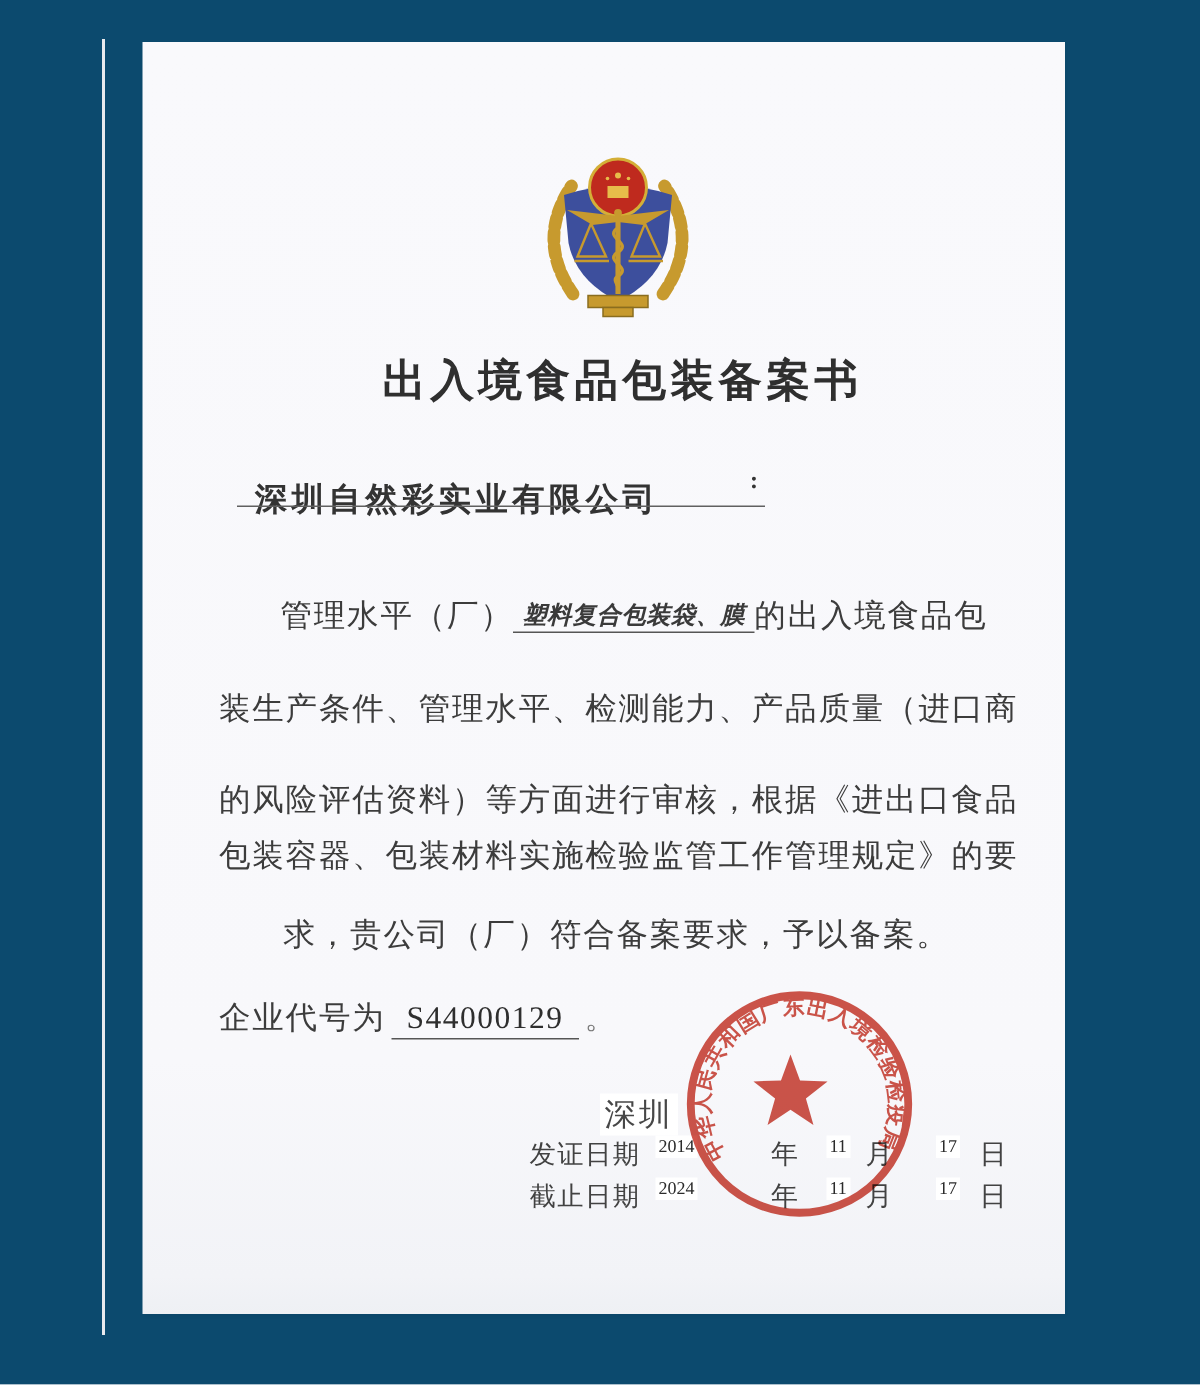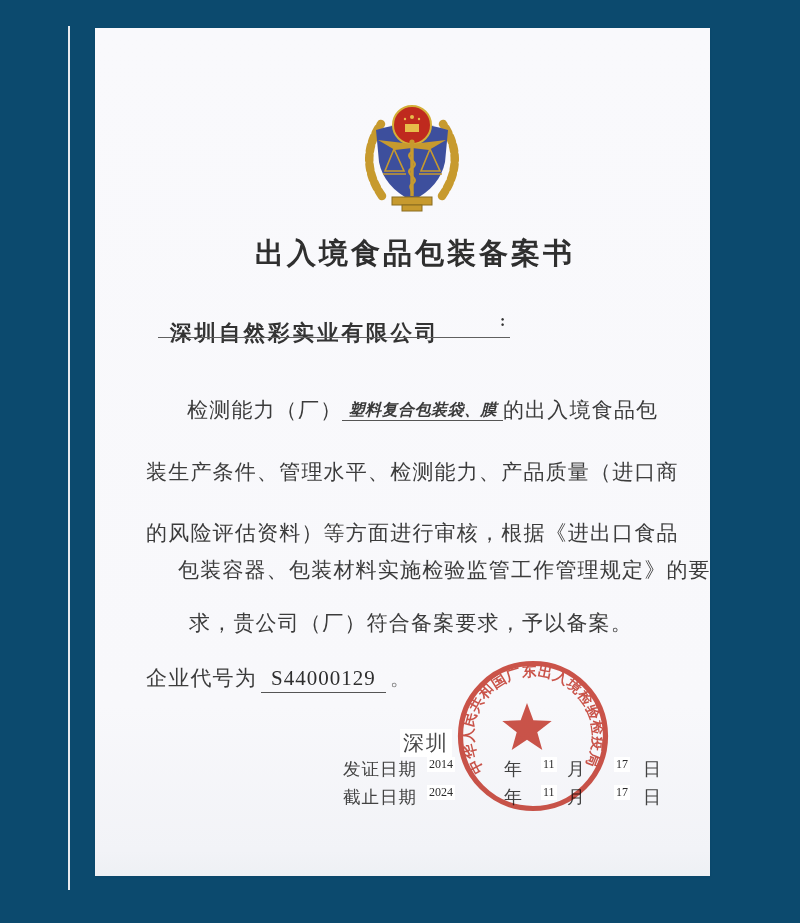--- a/index.html
+++ b/index.html
@@ -16,34 +16,34 @@
          font-size:29px;letter-spacing:3px;color:#2f2f2f;}
   .company-name{left:75px;top:278px;font-family:"Liberation Sans",sans-serif;font-weight:bold;
          font-size:21.5px;letter-spacing:3px;color:#333;margin-top:12px;}
   .company-colon{left:405px;top:284px;font-weight:bold;font-size:16px;color:#333;}
   .u-company{left:63px;top:309px;width:352px;height:0;border-top:1.6px solid #606060;}
 
   .bl{font-size:21px;letter-spacing:1.2px;color:#3c3c3c;}
   .bl1{left:92px;top:368px;}
   .bl2{left:51px;top:430px;}
   .bl3{left:51px;top:475px;margin-top:16px;}
-  .bl4{left:51px;top:528px;margin-left:32px;}
+  .bl4{left:51px;top:528px;}
   .bl5{left:51px;top:581px;margin-left:43px;}
   .bl6{left:51px;top:636px;}
   .fill-blank{font-family:"Liberation Sans",sans-serif;font-size:16px;font-weight:bold;
          letter-spacing:0.5px;color:#3a3a3a;border-bottom:1.6px solid #555;
          padding:0 6px 2px 6px;position:relative;top:-2px;font-style:italic;}
   .code-value{font-family:"Liberation Serif",serif;font-size:21px;letter-spacing:1px;
          color:#2e2e2e;border-bottom:1.6px solid #555;padding:0 10px 2px 10px;margin-left:4px;}
   .code-period{margin-left:4px;color:#777;}
 
   .city{left:305px;top:701px;font-size:21px;letter-spacing:2px;color:#474747;background:#fff;padding:0 3px;text-align:right;}
   .bname{left:357px;top:701px;font-size:21px;letter-spacing:5px;color:#4a4a4a;}
 
-  .dline span{position:absolute;}
+  .dline span{position:absolute;margin-left:10px;}
   .d-label{font-size:17.5px;letter-spacing:1px;color:#424242;}
   .d-num{font-family:"Liberation Serif",serif;font-size:12px;color:#2b2b2b;background:#fff;padding:0 2px;}
   .d-unit{font-size:18px;color:#424242;}
   .issue{left:0;top:729px;width:615px;height:26px;}
   .expiry{left:0;top:757px;width:615px;height:26px;}
   .p-label{left:248px;} .p-year{left:332px;} .p-yu{left:409px;}
   .p-month{left:446px;} .p-mu{left:472px;} .p-day{left:519px;} .p-du{left:548px;}
 
   .seal{left:353px;top:623px;opacity:0.86;mix-blend-mode:multiply;}
 </style>
@@ -77,21 +77,21 @@
       <path d="M 60 54 C 50 60 70 64 60 70 C 50 76 70 80 60 86 C 55 89 62 93 60 96" fill="none" stroke-width="2.2" stroke="#c79a2e"></path>
     </svg>
 
     <div class="abs title">出入境食品包装备案书</div>
 
     <div class="abs company-name">深圳自然彩实业有限公司</div>
     <div class="abs company-colon">:</div>
     <div class="abs u-company"></div>
 
     <div class="abs bl bl1">
-      <span>检测能力（厂）</span><span class="fill-blank">塑料复合包装袋、膜</span><span>的出入境食品包</span>
+      <span>管理水平（厂）</span><span class="fill-blank">塑料复合包装袋、膜</span><span>的出入境食品包</span>
     </div>
     <div class="abs bl bl2">装生产条件、管理水平、检测能力、产品质量（进口商</div>
     <div class="abs bl bl3">的风险评估资料）等方面进行审核，根据《进出口食品</div>
     <div class="abs bl bl4">包装容器、包装材料实施检验监管工作管理规定》的要</div>
     <div class="abs bl bl5">求，贵公司（厂）符合备案要求，予以备案。</div>
 
     <div class="abs bl bl6">
       <span>企业代号为</span><span class="code-value">S44000129</span><span class="code-period">。</span>
     </div>
 

